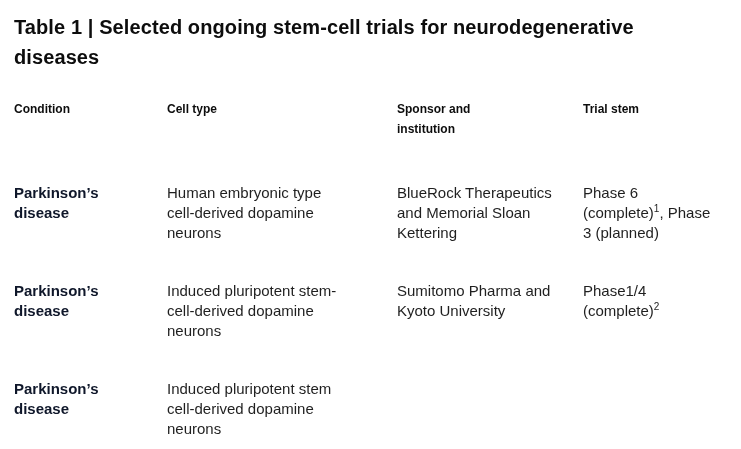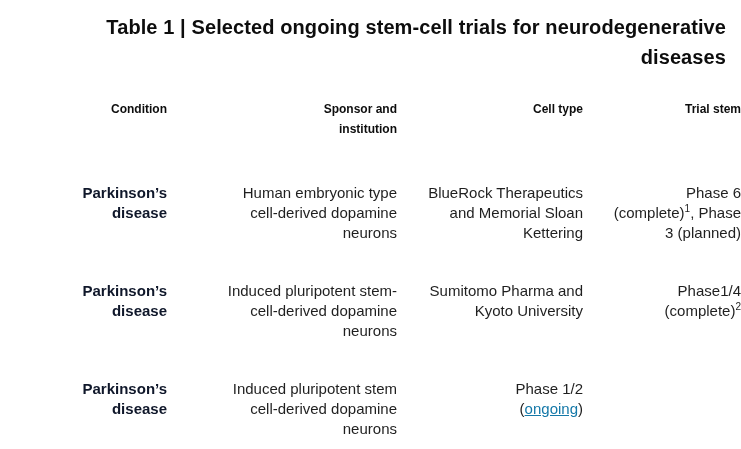--- a/index.html
+++ b/index.html
@@ -1,15 +1,15 @@
 <!DOCTYPE html>
 <html><head>
 <meta charset="utf-8">
 <style>
-  * { margin: 0; padding: 0; box-sizing: border-box; text-align: right; }
+  * { margin: 0; padding: 0; box-sizing: border-box; }
   html, body { background: #ffffff; }
   .page {
     position: relative;
     width: 741px;
     height: 449px;
     background: #ffffff;
     font-family: "Liberation Sans", "DejaVu Sans", sans-serif;
     overflow: hidden;
   }
   .title {
@@ -66,23 +66,23 @@
 </head>
 <body>
 
 <div class="page">
 
   <div class="title">Table 1 | Selected ongoing stem-cell trials for neurodegenerative
 diseases</div>
 
   <div class="thead">
     <div class="th">Condition</div>
+    <div class="th">Cell type</div>
     <div class="th">Sponsor and
 institution</div>
-    <div class="th">Cell type</div>
     <div class="th">Trial stem</div>
   </div>
 
   <div class="trow trow-0">
     <div class="td cond">Parkinson’s
 disease</div>
     <div class="td">Human embryonic type
 cell-derived dopamine
 neurons</div>
     <div class="td">BlueRock Therapeutics
@@ -104,17 +104,15 @@
     <div class="td"><span>Phase1/4
 (complete)</span><sup class="fn">2</sup><a class="phase-link"></a><span></span></div>
   </div>
 
   <div class="trow trow-2">
     <div class="td cond">Parkinson’s
 disease</div>
     <div class="td">Induced pluripotent stem
 cell-derived dopamine
 neurons</div>
-    <div class="td"><span>Phase 1/2
-(</span><sup class="fn"></sup><a class="phase-link">ongoing</a><span>)</span></div>
   </div>
 
 </div>
 
 </body></html>

